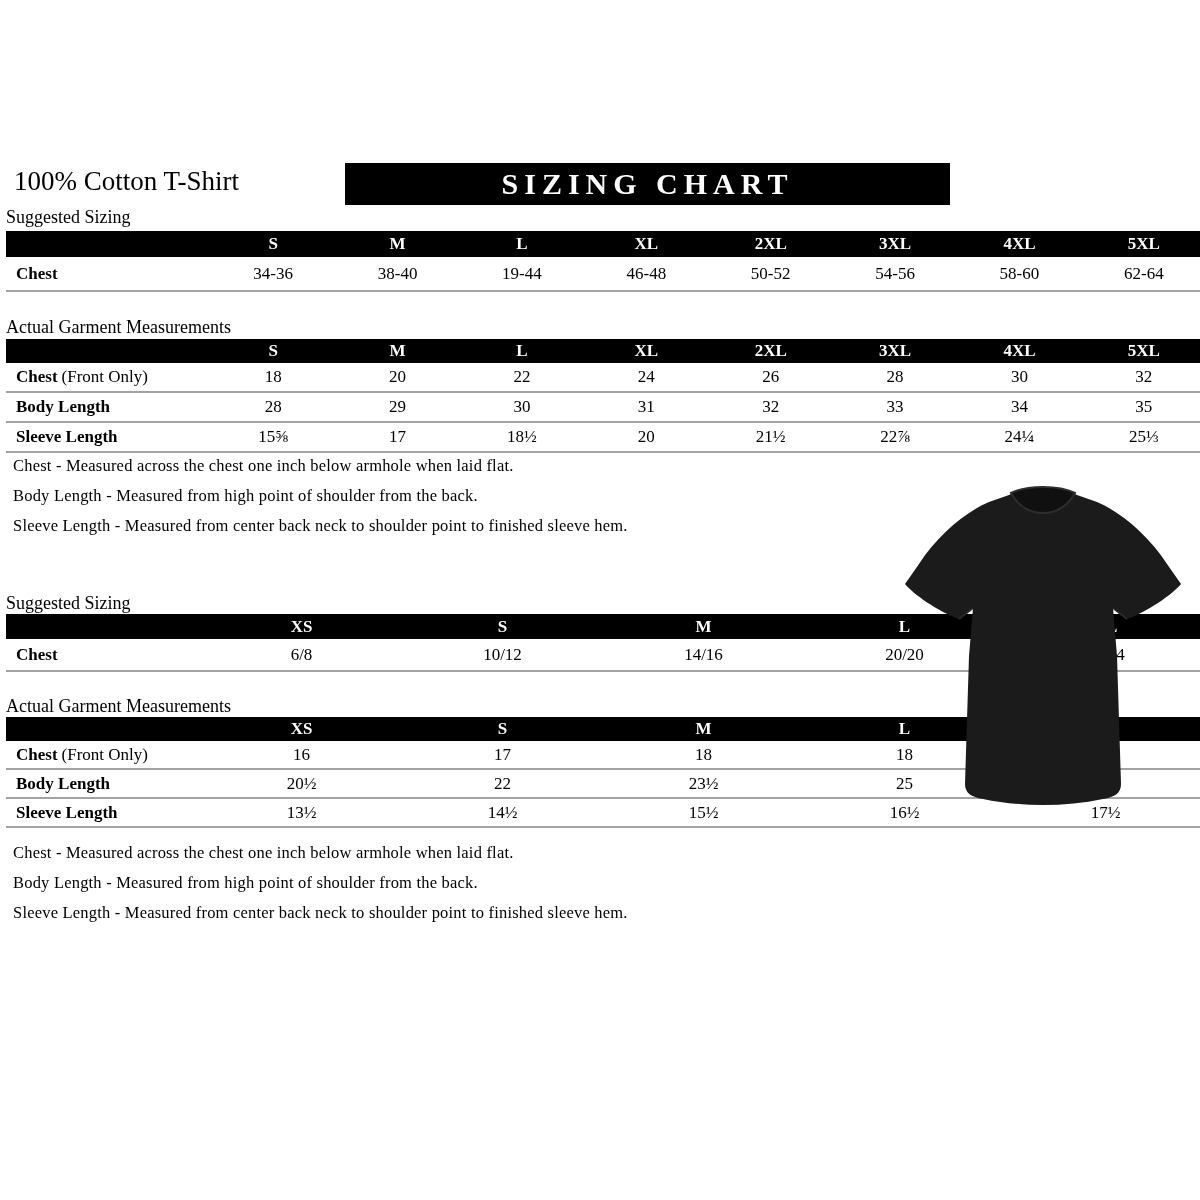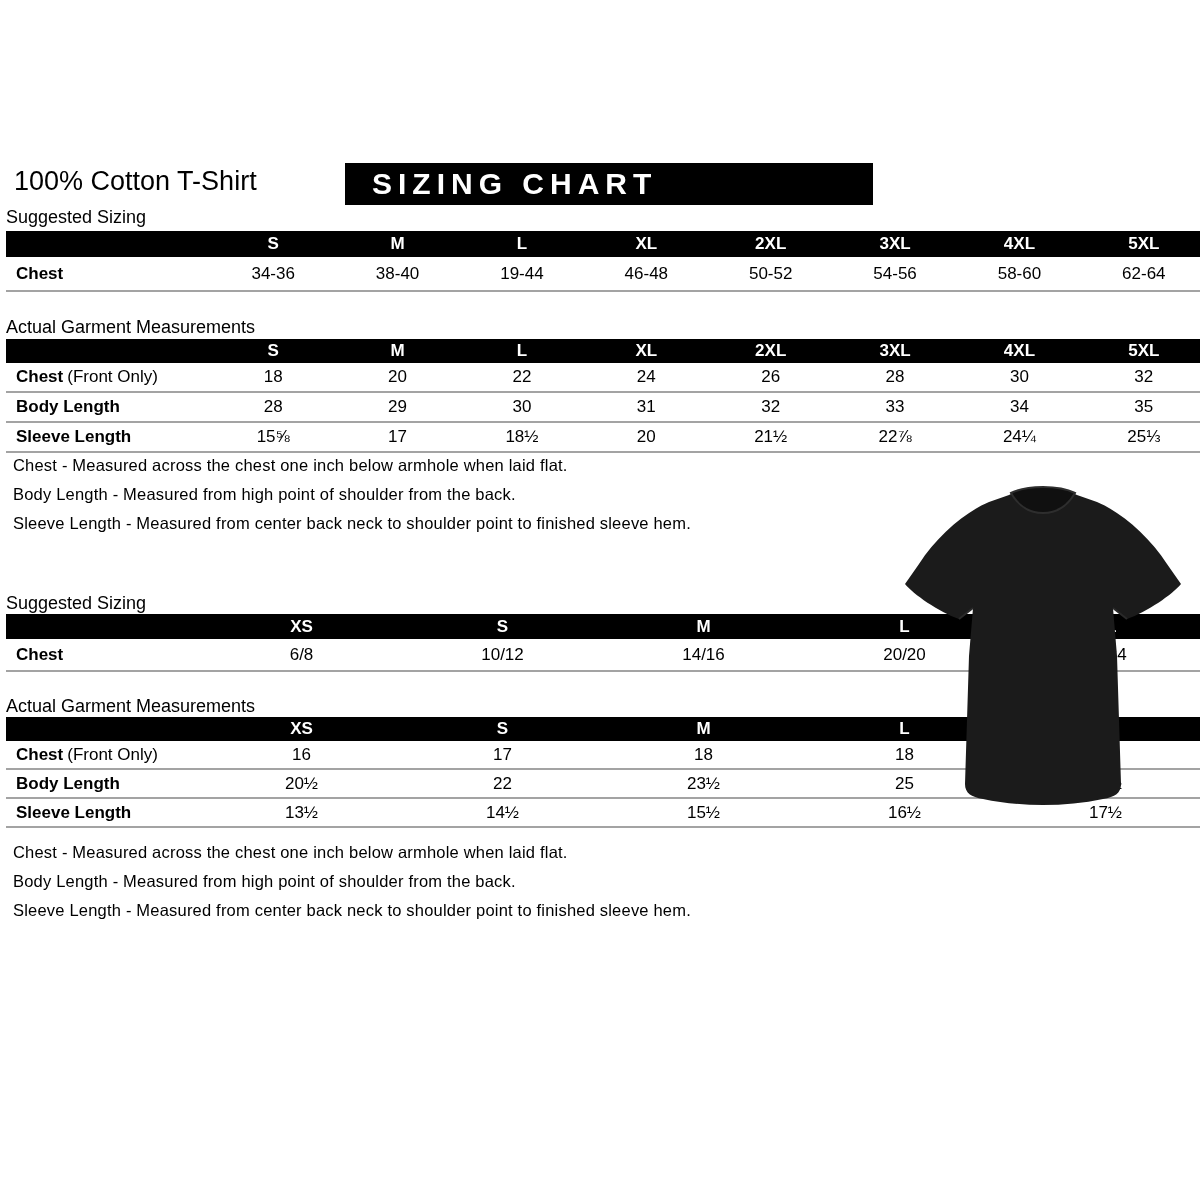--- a/index.html
+++ b/index.html
@@ -1,22 +1,22 @@
 <!DOCTYPE html>
 <html><head>
 <meta charset="utf-8">
 <style>
   html,body{margin:0;padding:0;background:#fff;}
   .canvas{position:relative;width:1200px;height:1200px;background:#fff;overflow:hidden;
-          font-family:Liberation Sans, sans-serif;color:#000;}
+          font-family:Liberation Serif, serif;color:#000;}
   .abs{position:absolute;}
 
   .title{left:14px;top:166px;font-size:27px;font-weight:400;}
-  .banner{left:345px;top:163px;width:501px;height:42px;background:#000;color:#fff;
-          font-size:30px;font-weight:700;letter-spacing:6px;line-height:42px;padding-left:27px;}
+  .banner{left:345px;top:163px;width:605px;height:42px;background:#000;color:#fff;
+          font-size:30px;font-weight:700;letter-spacing:6px;text-align:center;line-height:42px;}
   .section-label{font-size:18px;font-weight:400;}
   .notes div{font-size:16.5px;margin-bottom:10px;letter-spacing:0.2px;}
   .youth-title{left:4px;top:550px;font-size:26px;font-weight:700;letter-spacing:0.3px;}
 
   table.sz{border-collapse:collapse;table-layout:fixed;width:100%;}
   table.sz th{background:#000;color:#fff;font-weight:700;font-size:17px;text-align:center;padding:0;}
   table.sz td{font-size:17px;text-align:center;padding:0;border-bottom:2px solid #a3a3a3;}
   table.sz td.rowlabel{text-align:left;padding-left:10px;font-weight:700;}
   .suffix{font-weight:400;margin-left:4px;}
 

